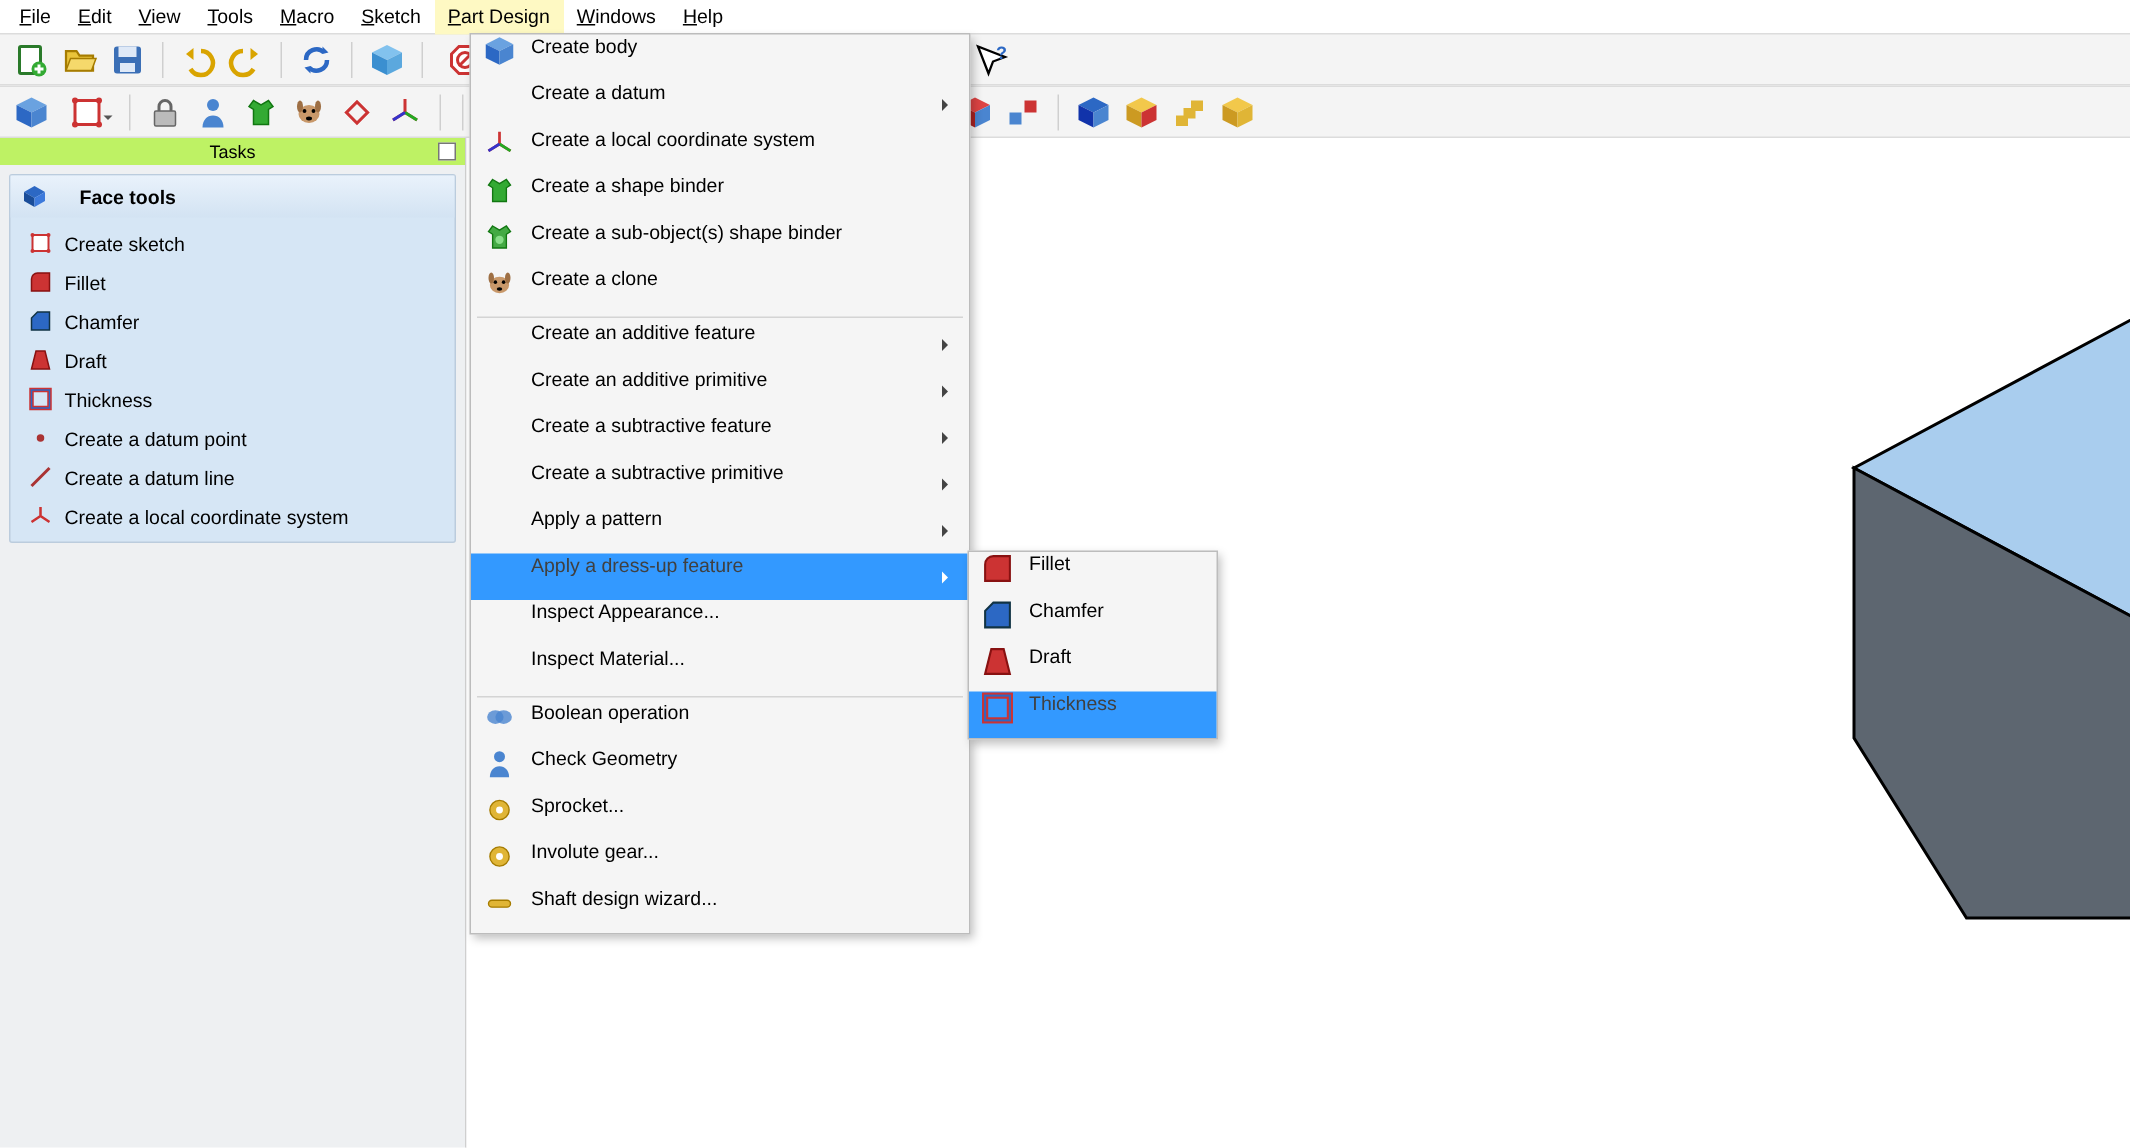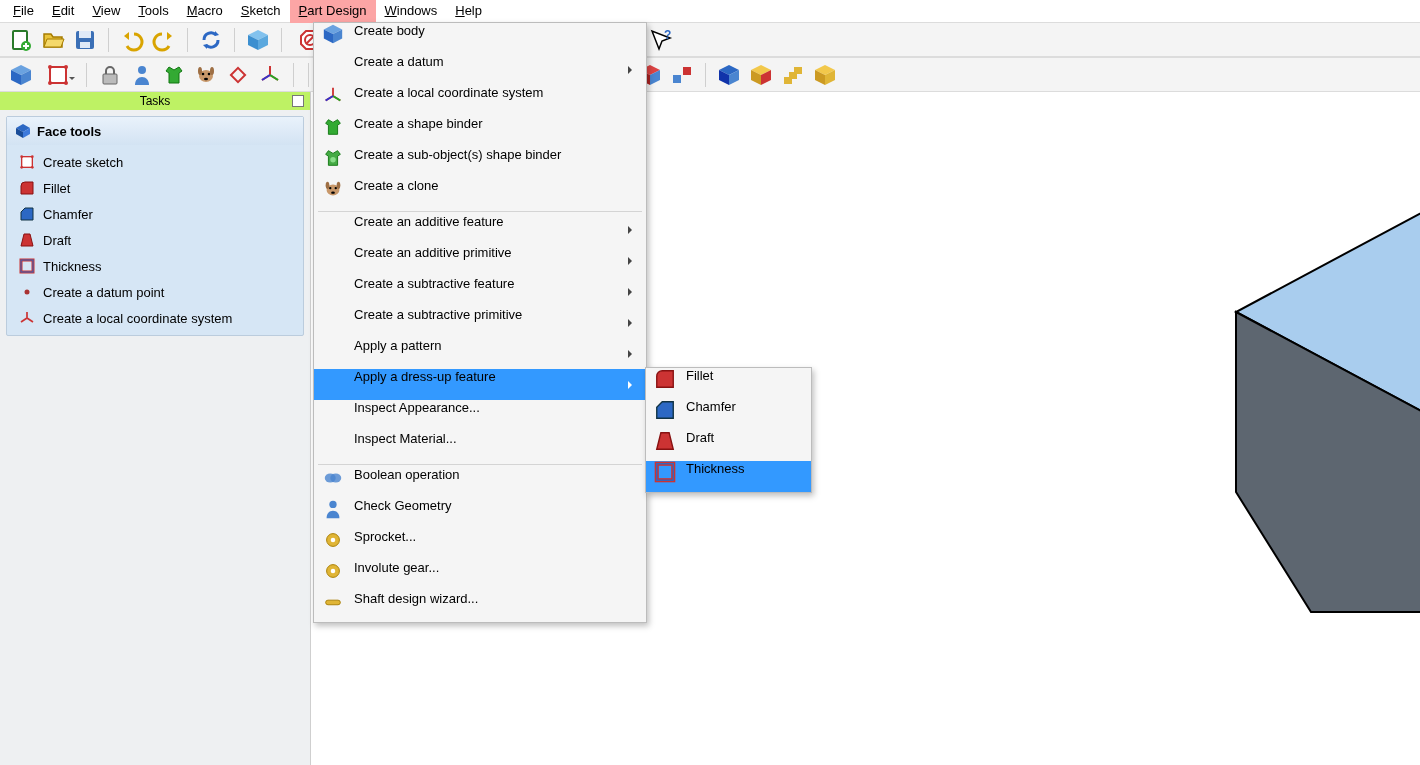--- a/index.html
+++ b/index.html
@@ -1,48 +1,48 @@
 <!DOCTYPE html>
 <html><head>
 <meta charset="utf-8">
 <style>
   html,body{margin:0;padding:0;font-family:"Segoe UI",Arial,sans-serif;font-size:13px;color:#000;background:#fff;
             width:1420px;height:765px;overflow:hidden;user-select:none}
   
   .menubar{display:flex;align-items:center;height:22px;padding:0 4px;background:#fff}
   .menuitem{padding:2px 9px;height:20px;line-height:20px}
   .menuitem u{text-decoration:underline}
-  .menuitem.active{background:#fca5a5}
+  .menuitem.active{background:#fef9c3}
   
   .toolrow{display:flex;align-items:center;height:33px;padding:0 6px;gap:2px;background:#f4f4f4;
            border-top:1px solid #dcdcdc;border-bottom:1px solid #dcdcdc}
   .toolrow .sep{width:1px;height:24px;background:#cfcfcf;margin:0 6px}
   .tbtn{width:30px;height:30px;display:flex;align-items:center;justify-content:center}
   .tbtn svg{width:24px;height:24px}
   .tbtn.dd{position:relative;width:40px}
   .tbtn.dd::after{content:"";position:absolute;right:3px;bottom:7px;border:3px solid transparent;border-top-color:#555}
   
   .body{display:flex;height:calc(765px - 22px - 33px - 33px)}
   .left{width:310px;background:#eef0f2;border-right:1px solid #cfcfcf;display:flex;flex-direction:column}
   .tasks-title{height:18px;line-height:18px;text-align:center;font-size:12px;position:relative;background:#bef264}
   .tasks-title .sq{position:absolute;right:6px;top:3px;width:10px;height:10px;border:1px solid #777;background:#fff}
   .panel{margin:6px;border:1px solid #bcd;background:#d6e6f5;border-radius:2px}
-  .panel-hd{background:linear-gradient(#e9f2fb,#d3e3f3);padding:6px 8px;font-weight:bold;display:flex;align-items:center;gap:6px}
+  .panel-hd{background:linear-gradient(#e9f2fb,#d3e3f3);padding:6px 8px;font-weight:bold;display:flex;align-items:center;gap:22px}
   .panel-body{padding:4px 2px}
   .prow{display:flex;align-items:center;gap:8px;padding:5px 10px}
   .picon{width:16px;height:16px;flex:0 0 16px}
   
   .view{flex:1;background:#fff;position:relative}
   
   .cube{position:absolute;left:920px;top:100px}
   
   .menu{position:absolute;background:#f5f5f5;border:1px solid #bcbcbc;box-shadow:2px 3px 6px rgba(0,0,0,.25);z-index:10}
   .mrow{display:flex;align-items:flex-start;height:31px;padding:0 26px 0 8px;position:relative}
   .mrow .micon{width:22px;height:22px;margin-right:10px;flex:0 0 22px}
-  .mrow.hov{background:#3399ff;color:#000000}
+  .mrow.hov{background:#3399ff;color:#404040}
   .mrow.sub::after{content:"";position:absolute;right:10px;top:12px;border:4px solid transparent;border-left-color:#444}
   .mrow.hov.sub::after{border-left-color:#fff}
   .msep{height:1px;background:#d4d4d4;margin:2px 4px}
   .menu.main{left:313px;top:22px;width:332px}
   .menu.subm{left:645px;top:367px;width:165px}
 </style>
 </head>
 <body>
 
 <div class="menubar">
@@ -380,20 +380,26 @@
             <span>Thickness</span>
           </div>
           <div class="prow">
             <span class="picon"><svg viewBox="0 0 16 16">
                 <circle cx="8" cy="8" r="2.5" fill="#a33"></circle>
               </svg></span>
             <span>Create a datum point</span>
           </div>
           <div class="prow">
             <span class="picon"><svg viewBox="0 0 16 16">
+                <line x1="2" y1="14" x2="14" y2="2" stroke="#a33" stroke-width="2"></line>
+              </svg></span>
+            <span>Create a datum line</span>
+          </div>
+          <div class="prow">
+            <span class="picon"><svg viewBox="0 0 16 16">
                 <path d="M8 8V2M8 8l6 4M8 8l-6 4" stroke="#c33" stroke-width="1.7"></path>
               </svg></span>
             <span>Create a local coordinate system</span>
           </div>
         </div>
     </div>
   </div>
 
   <div class="view">
 

